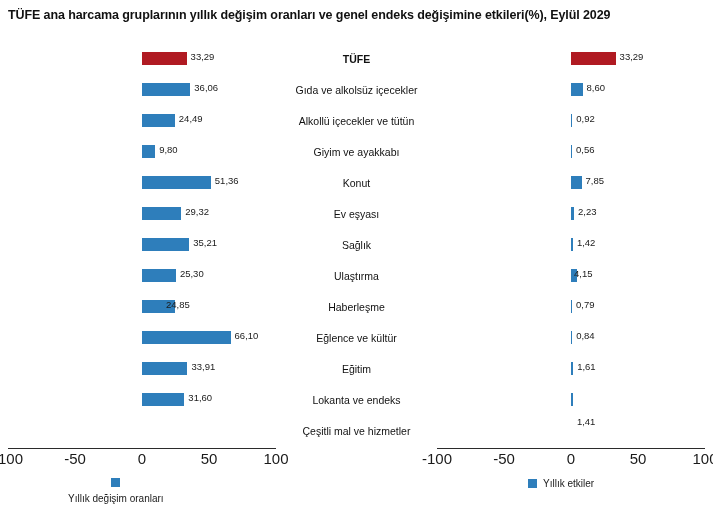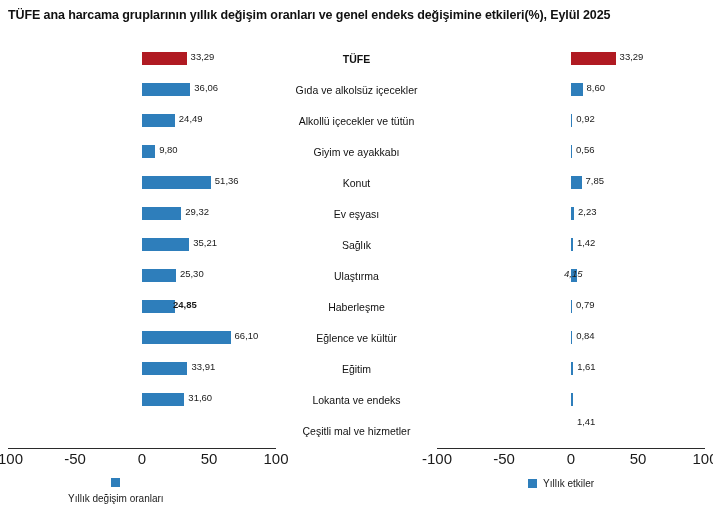--- a/index.html
+++ b/index.html
@@ -131,21 +131,21 @@
   .swatch {
     width: 9px;
     height: 9px;
     background: #2e7ebb;
     display: inline-block;
   }
 </style>
 </head>
 <body>
 
-<div id="title">TÜFE ana harcama gruplarının yıllık değişim oranları ve genel endeks değişimine etkileri(%), Eylül 2025</div>
+<div id="title">TÜFE ana harcama gruplarının yıllık değişim oranları ve genel endeks değişimine etkileri(%), Eylül 2029</div>
 
 <div id="chart-area">
 
   <div class="panel" id="panel-left">
     <div class="rows" id="rows-left">
         <div class="row">
           <div class="bar highlight" style="left: 134px; width: 44.6086px;"></div>
           <div class="val" style="left: 182.609px;">33,29</div>
         </div>
         <div class="row">
@@ -171,21 +171,21 @@
         <div class="row">
           <div class="bar" style="left: 134px; width: 47.1814px;"></div>
           <div class="val" style="left: 185.181px;">35,21</div>
         </div>
         <div class="row">
           <div class="bar" style="left: 134px; width: 33.902px;"></div>
           <div class="val" style="left: 171.902px;">25,30</div>
         </div>
         <div class="row">
           <div class="bar" style="left: 134px; width: 33.299px;"></div>
-          <div class="val" style="left: 165px; font-weight: bold;">24,85</div>
+          <div class="val" style="left: 158px;">24,85</div>
         </div>
         <div class="row">
           <div class="bar" style="left: 134px; width: 88.574px;"></div>
           <div class="val" style="left: 226.574px;">66,10</div>
         </div>
         <div class="row">
           <div class="bar" style="left: 134px; width: 45.4394px;"></div>
           <div class="val" style="left: 183.439px;">33,91</div>
         </div>
         <div class="row">
@@ -244,21 +244,21 @@
         <div class="row">
           <div class="bar" style="left: 134px; width: 2.9882px;"></div>
           <div class="val" style="left: 140.988px;">2,23</div>
         </div>
         <div class="row">
           <div class="bar" style="left: 134px; width: 1.9028px;"></div>
           <div class="val" style="left: 139.903px;">1,42</div>
         </div>
         <div class="row">
           <div class="bar" style="left: 134px; width: 5.561px;"></div>
-          <div class="val" style="left: 127px; font-style: italic;">4,15</div>
+          <div class="val" style="left: 137px;">4,15</div>
         </div>
         <div class="row">
           <div class="bar" style="left: 134px; width: 1.0586px;"></div>
           <div class="val" style="left: 139.059px;">0,79</div>
         </div>
         <div class="row">
           <div class="bar" style="left: 134px; width: 1.1256px;"></div>
           <div class="val" style="left: 139.126px;">0,84</div>
         </div>
         <div class="row">

